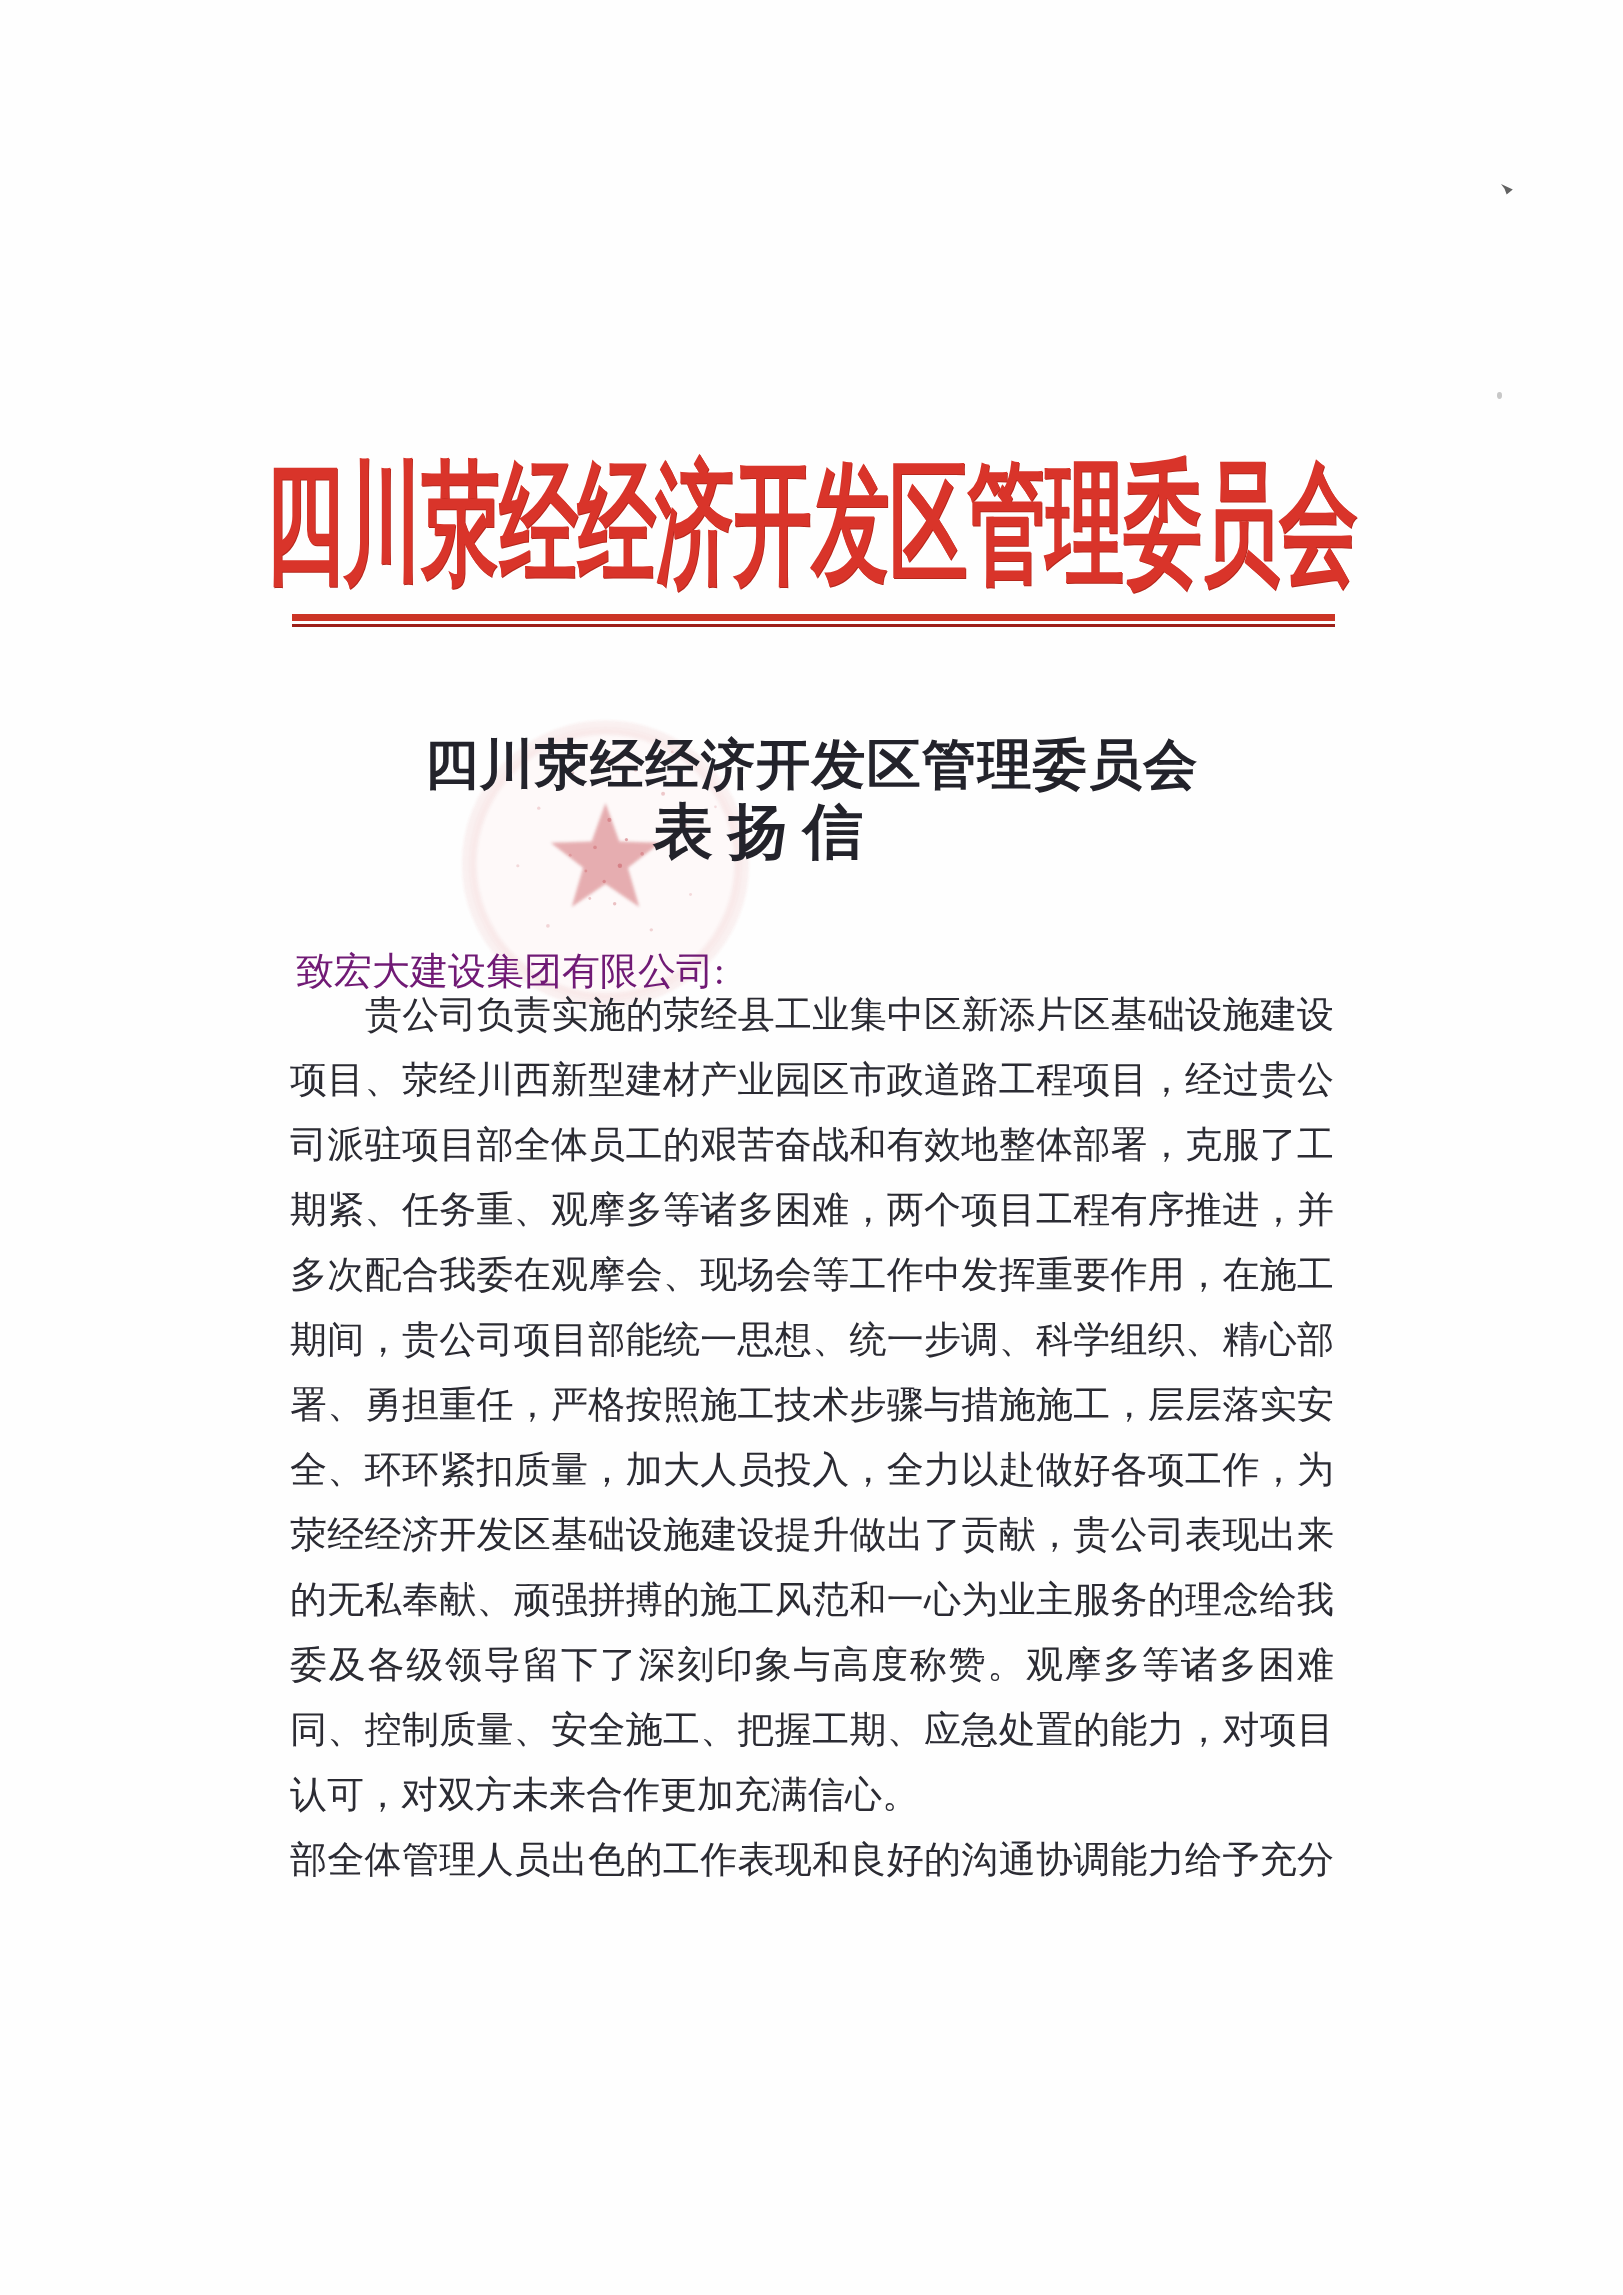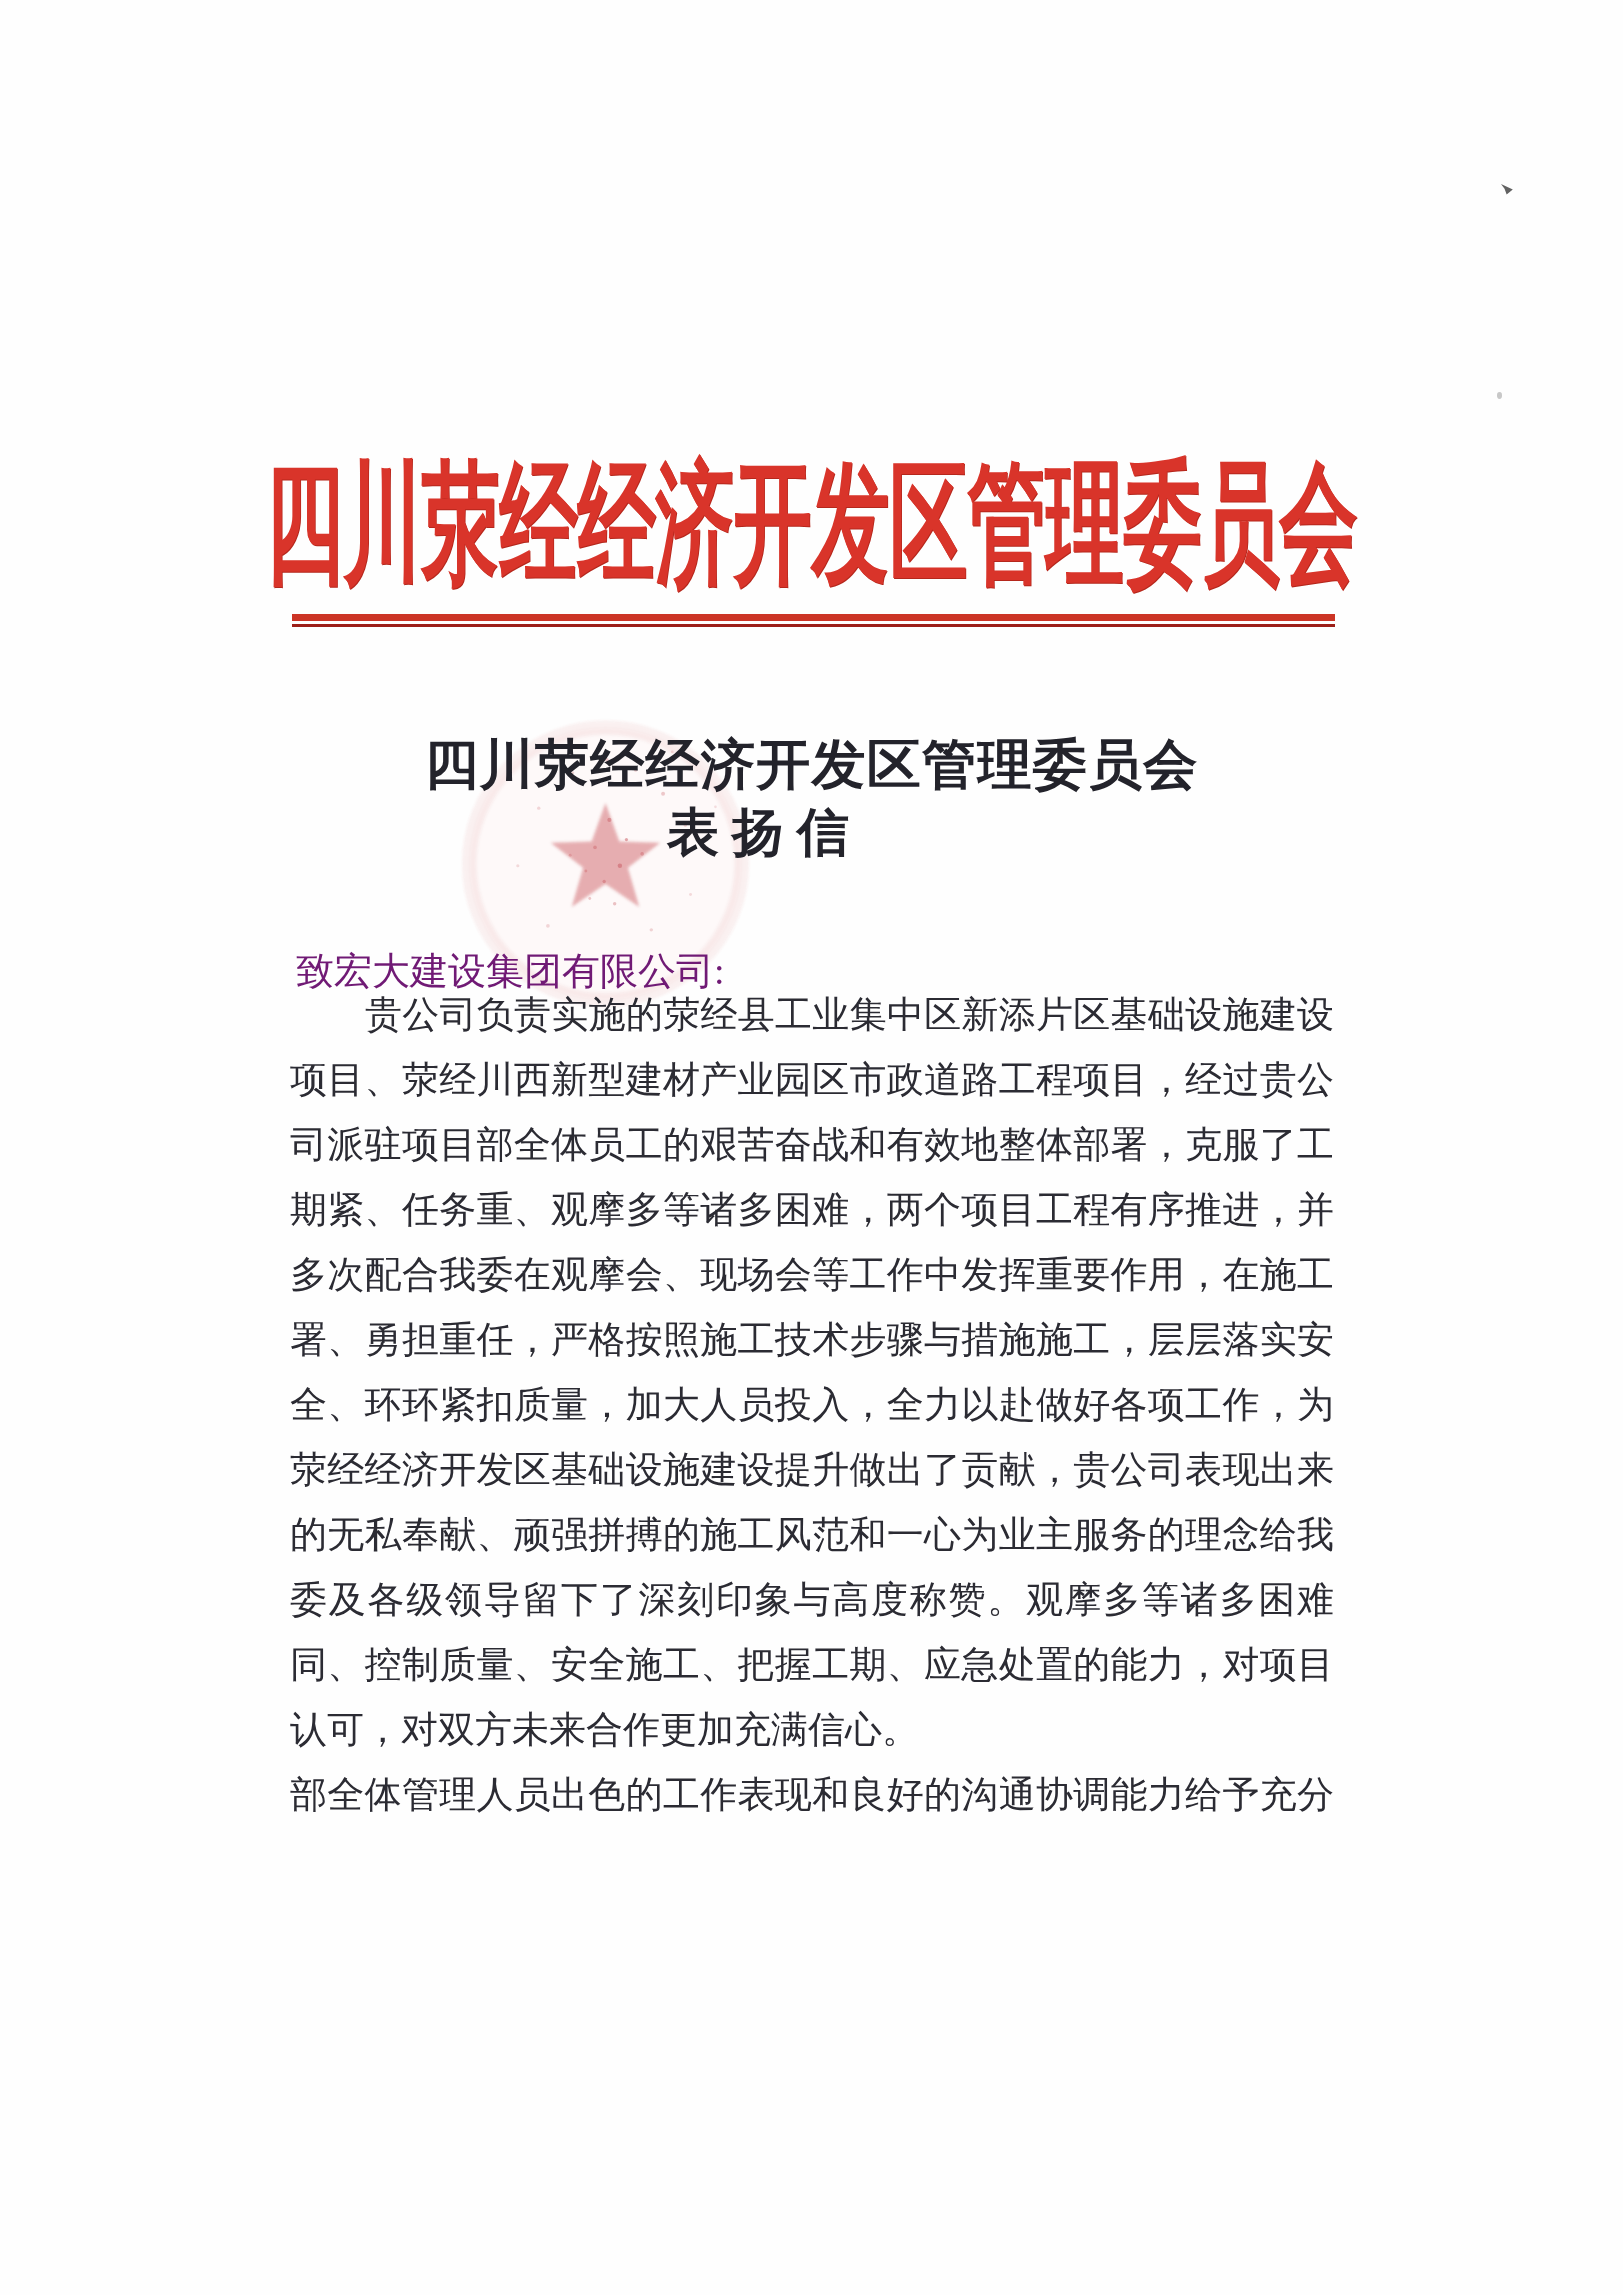--- a/index.html
+++ b/index.html
@@ -82,21 +82,21 @@
     color: #23232b;
   }
   .doc-title {
     position: absolute;
     top: 800px;
     left: 0;
     width: 1516px;
     height: 65px;
     line-height: 65px;
     text-align: center;
-    font-size: 52px;
+    font-size: 60px;
     font-weight: 700;
     color: #23232b;
     white-space: pre;
   }
 
   
   .salutation {
     position: absolute;
     top: 939px;
     left: 296px;
@@ -210,20 +210,21 @@
   <div class="doc-title">表 扬 信</div>
 
   <div class="salutation">致宏大建设集团有限公司:</div>
 
   <div class="body-block">
     <div class="body-line indent">贵公司负责实施的荥经县工业集中区新添片区基础设施建设</div>
     <div class="body-line">项目、荥经川西新型建材产业园区市政道路工程项目，经过贵公</div>
     <div class="body-line">司派驻项目部全体员工的艰苦奋战和有效地整体部署，克服了工</div>
     <div class="body-line">期紧、任务重、观摩多等诸多困难，两个项目工程有序推进，并</div>
     <div class="body-line">多次配合我委在观摩会、现场会等工作中发挥重要作用，在施工</div>
+    <div class="body-line">期间，贵公司项目部能统一思想、统一步调、科学组织、精心部</div>
     <div class="body-line">署、勇担重任，严格按照施工技术步骤与措施施工，层层落实安</div>
     <div class="body-line">全、环环紧扣质量，加大人员投入，全力以赴做好各项工作，为</div>
     <div class="body-line">荥经经济开发区基础设施建设提升做出了贡献，贵公司表现出来</div>
     <div class="body-line">的无私奉献、顽强拼搏的施工风范和一心为业主服务的理念给我</div>
     <div class="body-line">委及各级领导留下了深刻印象与高度称赞。观摩多等诸多困难</div>
     <div class="body-line">同、控制质量、安全施工、把握工期、应急处置的能力，对项目</div>
     <div class="body-line last">认可，对双方未来合作更加充满信心。</div>
     <div class="body-line">部全体管理人员出色的工作表现和良好的沟通协调能力给予充分</div>
   </div>
 

